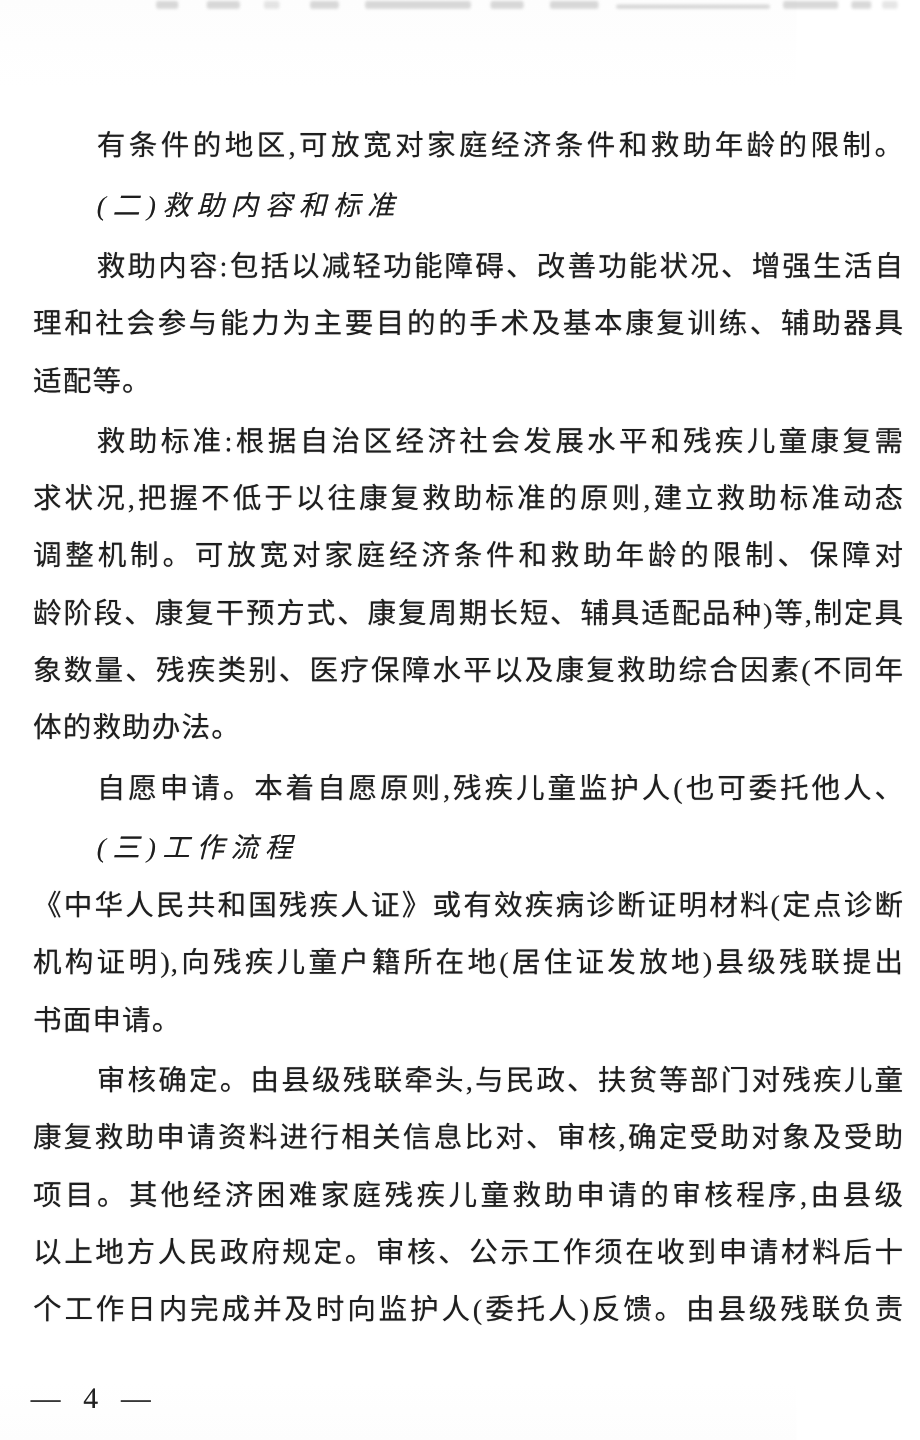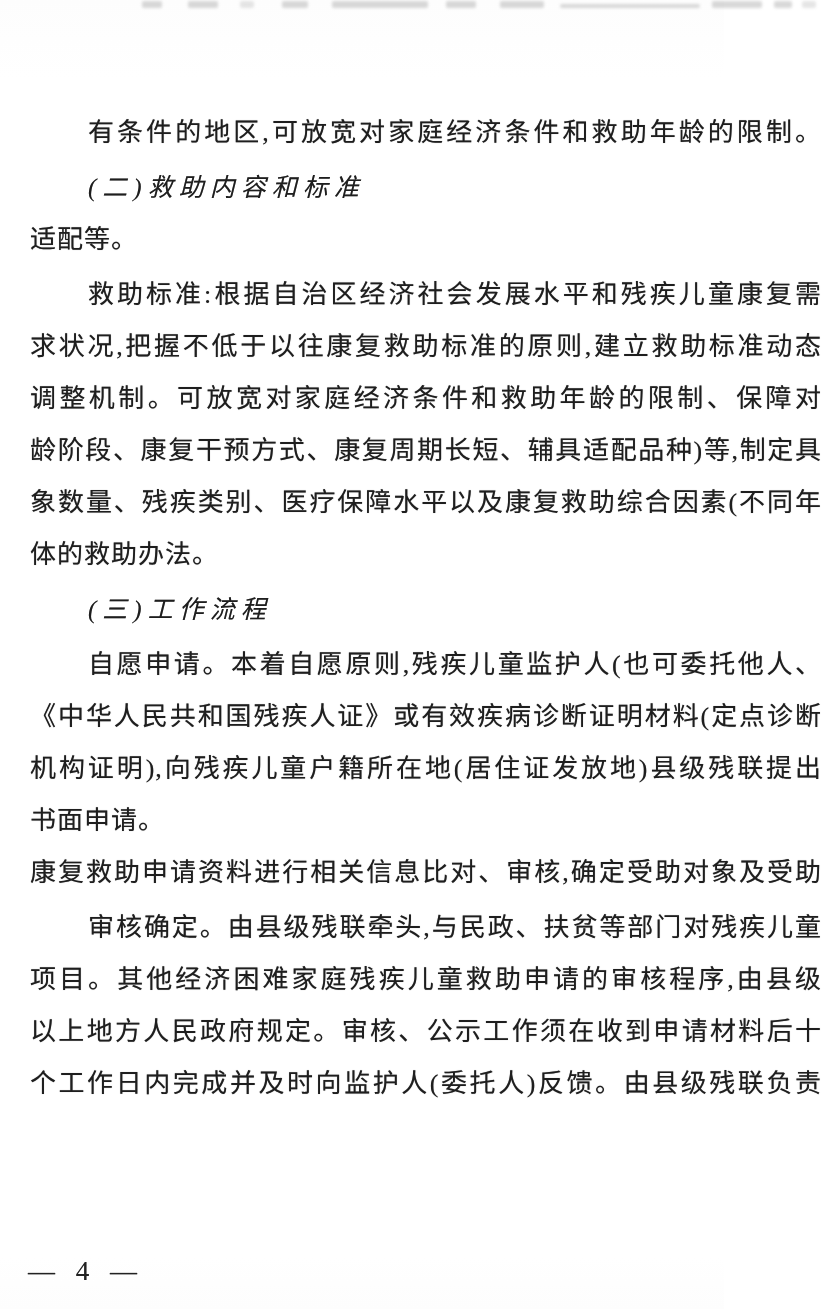--- a/index.html
+++ b/index.html
@@ -55,33 +55,35 @@
     <span style="left:500px;width:44px"></span>
     <span style="left:560px;width:140px;height:4px;top:4px"></span>
     <span style="left:712px;width:50px"></span>
     <span style="left:774px;width:18px"></span>
     <span style="left:802px;width:14px;opacity:.25"></span>
   </div>
 
   <div class="doc" id="doc">
       <div class="line indent fill">有条件的地区,可放宽对家庭经济条件和救助年龄的限制。</div>
       <div class="line heading indent">(二)救助内容和标准</div>
+      <div class="line indent fill">救助内容:包括以减轻功能障碍、改善功能状况、增强生活自</div>
+      <div class="line fill">理和社会参与能力为主要目的的手术及基本康复训练、辅助器具</div>
       <div class="line">适配等。</div>
       <div class="line indent fill">救助标准:根据自治区经济社会发展水平和残疾儿童康复需</div>
       <div class="line fill">求状况,把握不低于以往康复救助标准的原则,建立救助标准动态</div>
       <div class="line fill">调整机制。可放宽对家庭经济条件和救助年龄的限制、保障对</div>
       <div class="line fill">龄阶段、康复干预方式、康复周期长短、辅具适配品种)等,制定具</div>
       <div class="line fill">象数量、残疾类别、医疗保障水平以及康复救助综合因素(不同年</div>
       <div class="line">体的救助办法。</div>
+      <div class="line indent fill">自愿申请。本着自愿原则,残疾儿童监护人(也可委托他人、</div>
       <div class="line heading indent">(三)工作流程</div>
-      <div class="line indent fill">自愿申请。本着自愿原则,残疾儿童监护人(也可委托他人、</div>
       <div class="line fill">《中华人民共和国残疾人证》或有效疾病诊断证明材料(定点诊断</div>
       <div class="line fill">机构证明),向残疾儿童户籍所在地(居住证发放地)县级残联提出</div>
       <div class="line">书面申请。</div>
+      <div class="line indent fill">审核确定。由县级残联牵头,与民政、扶贫等部门对残疾儿童</div>
       <div class="line fill">康复救助申请资料进行相关信息比对、审核,确定受助对象及受助</div>
-      <div class="line indent fill">审核确定。由县级残联牵头,与民政、扶贫等部门对残疾儿童</div>
       <div class="line fill">项目。其他经济困难家庭残疾儿童救助申请的审核程序,由县级</div>
       <div class="line fill">以上地方人民政府规定。审核、公示工作须在收到申请材料后十</div>
       <div class="line fill">个工作日内完成并及时向监护人(委托人)反馈。由县级残联负责</div>
     </div>
 
   <div class="footer">— 4 —</div>
 </div>
 
 </body></html>

